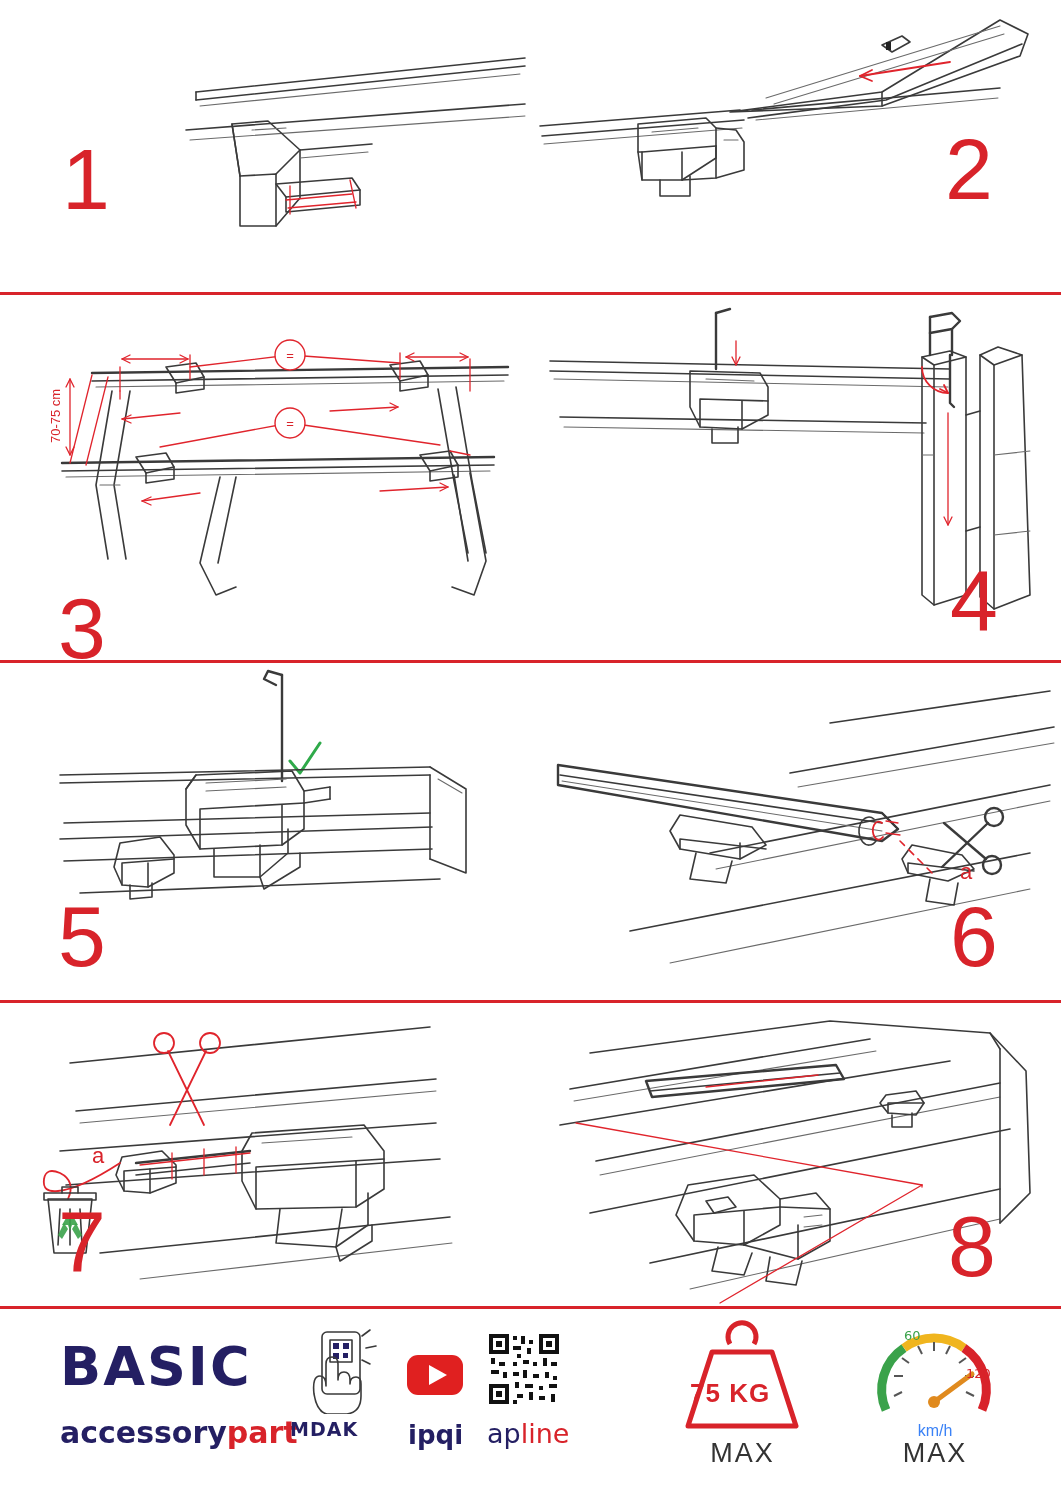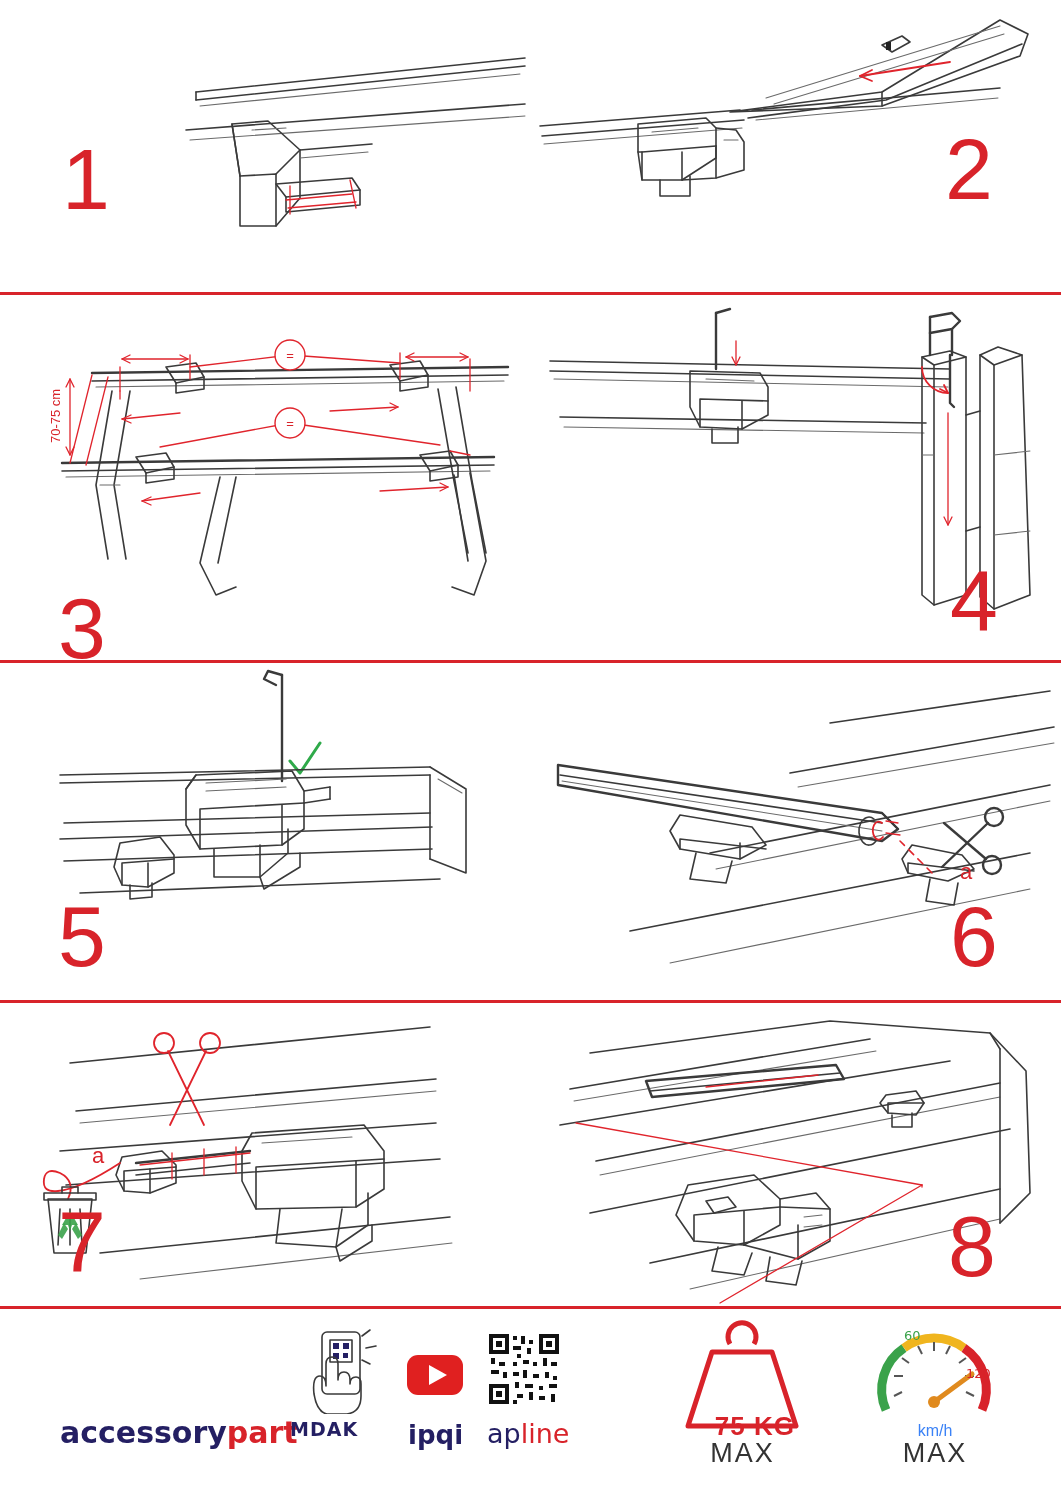--- a/index.html
+++ b/index.html
@@ -391,20 +391,21 @@
 
       <path class="redthin" d="M46 120 L392 182"></path>
       <path class="redthin" d="M392 182 L392 182 L190 300"></path>
       <path class="redthin" d="M392 182 L392 184"></path>
     </svg>
     <div class="step-num n-lg" style="left:418px;top:200px;">8</div>
   </div>
 
   <div class="footer">
 
+    <div class="brand-basic">BASIC</div>
     <div class="brand-acc">
       <span class="a1">accessory</span><span class="a2">part</span>
     </div>
 
     <svg style="position:absolute;left:300px;top:18px;" width="80" height="86" viewBox="0 0 80 86">
       <rect x="22" y="4" width="38" height="62" rx="5" class="ln" fill="#fff"></rect>
       <rect x="30" y="12" width="22" height="22" class="ln" fill="#fff"></rect>
       <rect x="33" y="15" width="6" height="6" fill="#241f63"></rect>
       <rect x="43" y="15" width="6" height="6" fill="#241f63"></rect>
       <rect x="33" y="25" width="6" height="6" fill="#241f63"></rect>
@@ -464,21 +465,21 @@
       </g>
     </svg>
     <div class="apline">
       <span>ap</span><span class="l">line</span>
     </div>
 
     <svg style="position:absolute;left:672px;top:8px;" width="140" height="118" viewBox="0 0 140 118">
       <path d="M58 26 a14 14 0 1 1 24 0" fill="none" stroke="#d8232a" stroke-width="5"></path>
       <path d="M40 34 L100 34 L124 108 L16 108 Z" fill="none" stroke="#d8232a" stroke-width="5" stroke-linejoin="round"></path>
     </svg>
-    <div class="kgtxt" style="left:690px;top:68px;width:105px;text-align:right;margin-top:33px;">75 KG</div>
+    <div class="kgtxt" style="left:690px;top:68px;width:105px;text-align:left;">75 KG</div>
     <div class="maxlab" style="left:690px;top:128px;width:105px;text-align:center;">MAX</div>
 
     <svg style="position:absolute;left:870px;top:8px;" width="128" height="118" viewBox="0 0 128 118">
       <path d="M16 92 A50 50 0 0 1 34 30" fill="none" stroke="#3aa24a" stroke-width="9"></path>
       <path d="M34 30 A50 50 0 0 1 94 30" fill="none" stroke="#f0b51e" stroke-width="9"></path>
       <path d="M94 30 A50 50 0 0 1 112 92" fill="none" stroke="#d8232a" stroke-width="9"></path>
       <g stroke="#555" stroke-width="2">
         <path d="M24 78 L32 74"></path>
           <path d="M24 58 L33 58"></path>
           <path d="M32 40 L39 45"></path>

